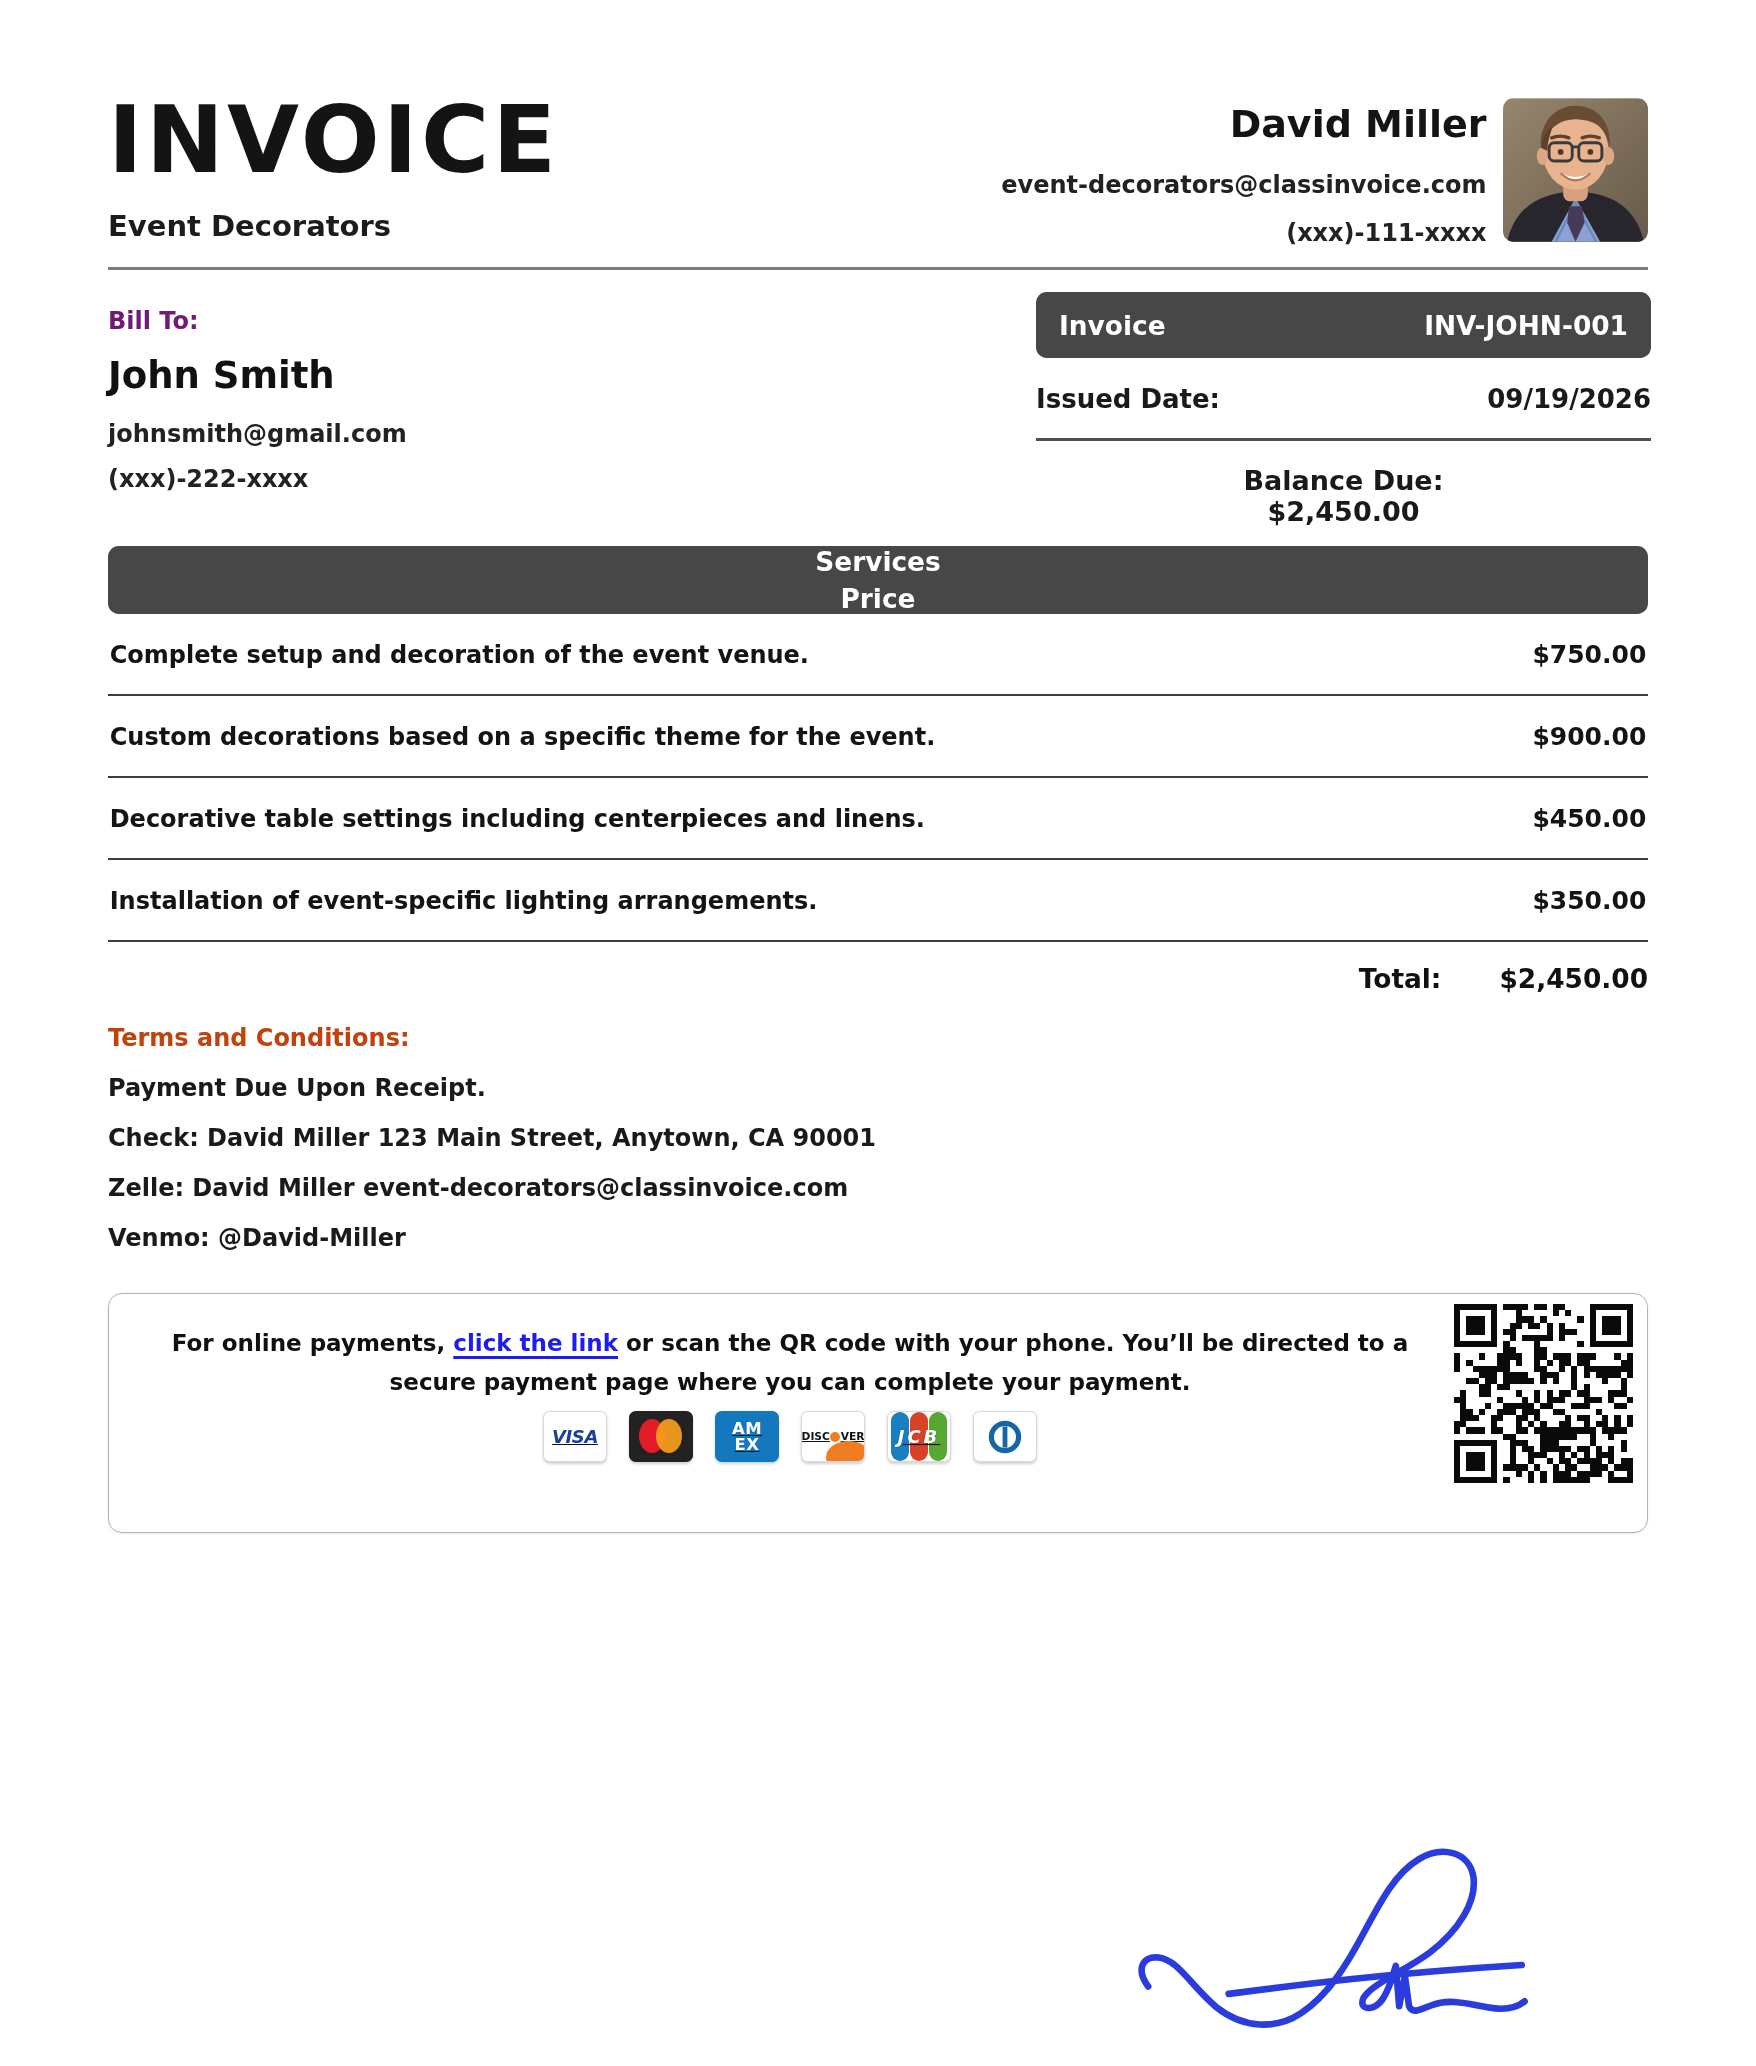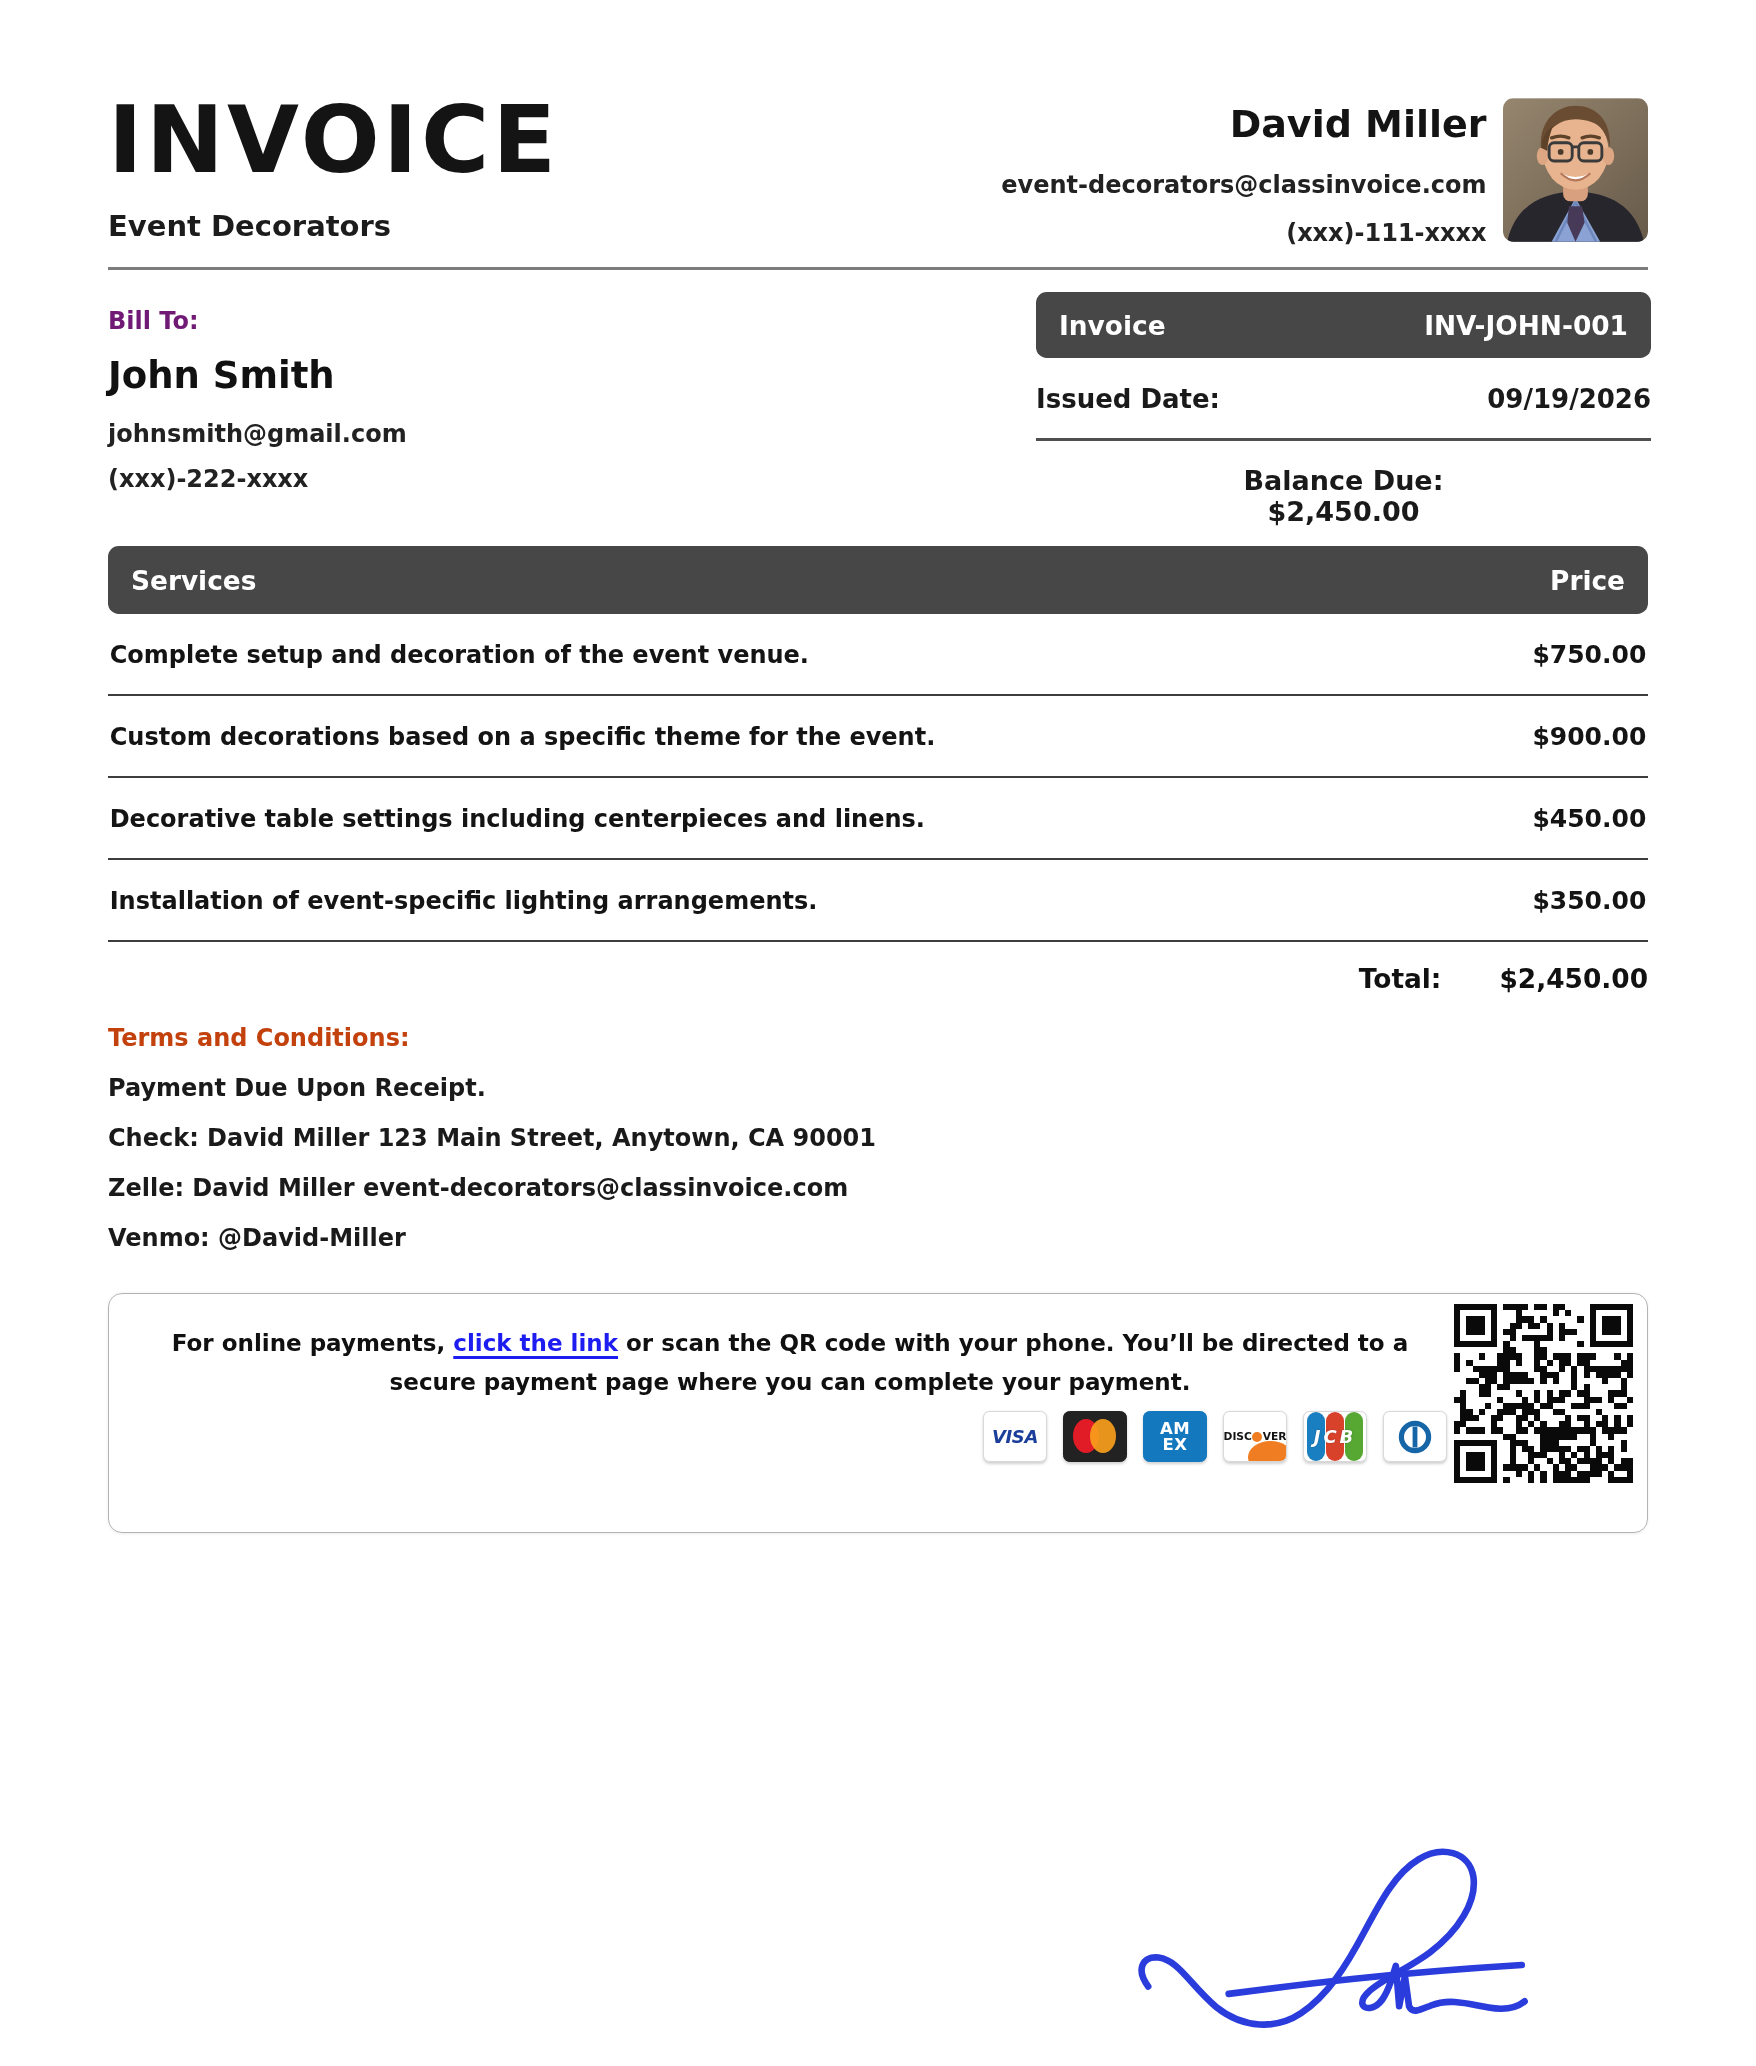--- a/index.html
+++ b/index.html
@@ -43,21 +43,21 @@
   .bar .val{font-weight:800;}
   .inforow{display:flex;justify-content:space-between;align-items:center;font-size:26px;font-weight:600;color:#1a1a1a;margin-top:26px;}
   .inforow.bold{font-size:27px;font-weight:800;margin-top:24px;flex-direction:column;}
   .infodivider{height:2.5px;background:#4f4f4f;margin-top:24px;}
 
   
   .services{position:absolute;left:108px;top:546px;width:1540px;}
   .services .bar{
     height:68px;border-radius:10.7px;background:#474747;color:#fff;
     display:flex;align-items:center;justify-content:space-between;
-    padding:0 23px;box-sizing:border-box;font-size:26.4px;font-weight:800;
+    padding:0 23px;box-sizing:border-box;font-size:26.4px;font-weight:800;flex-direction:column;
   }
   .srow{
     display:flex;justify-content:space-between;align-items:center;
     font-size:24px;font-weight:600;color:#141414;
     padding:26px 1.7px 25px 1.7px;border-bottom:2.1px solid #3d3d3d;
   }
   .srow:last-of-type{border-bottom:2.5px solid #3d3d3d;}
   .srow .price{font-size:25px;}
   .totalrow{display:flex;justify-content:flex-end;align-items:center;gap:58px;margin-top:20.7px;font-size:26.4px;font-weight:800;color:#111;}
 
@@ -73,21 +73,21 @@
     box-shadow:0 0.8px 2.5px rgba(0,0,0,0.08);
   }
   .paytext{
     position:absolute;left:24px;top:30px;width:1314px;
     text-align:center;font-size:23px;font-weight:600;color:#101010;line-height:1.68;
   }
   .paylink{color:#1d1df2;font-weight:800;text-decoration:underline;text-decoration-thickness:2.5px;text-underline-offset:5px;}
   .paybold{font-weight:800;}
   .cards{
     position:absolute;left:24px;top:117px;width:1314px;
-    display:flex;justify-content:flex-end;align-items:center;gap:16px;
+    display:flex;justify-content:center;align-items:center;gap:22px;text-decoration:underline;
   }
   .card{
     width:62px;height:49px;border-radius:6.6px;background:#fff;
     border:0.8px solid #d8d8d8;box-shadow:0 1.2px 2.9px rgba(0,0,0,0.18);
     position:relative;overflow:hidden;flex:none;
     display:flex;align-items:center;justify-content:center;
   }
   .card.visa .t{font-size:18px;font-weight:800;font-style:italic;color:#1b3e9b;letter-spacing:-0.4px;}
   .card.mc{background:#222222;border-color:#222;}
   .mc-red,.mc-or{position:absolute;top:7.4px;width:26px;height:34px;border-radius:50%;}

